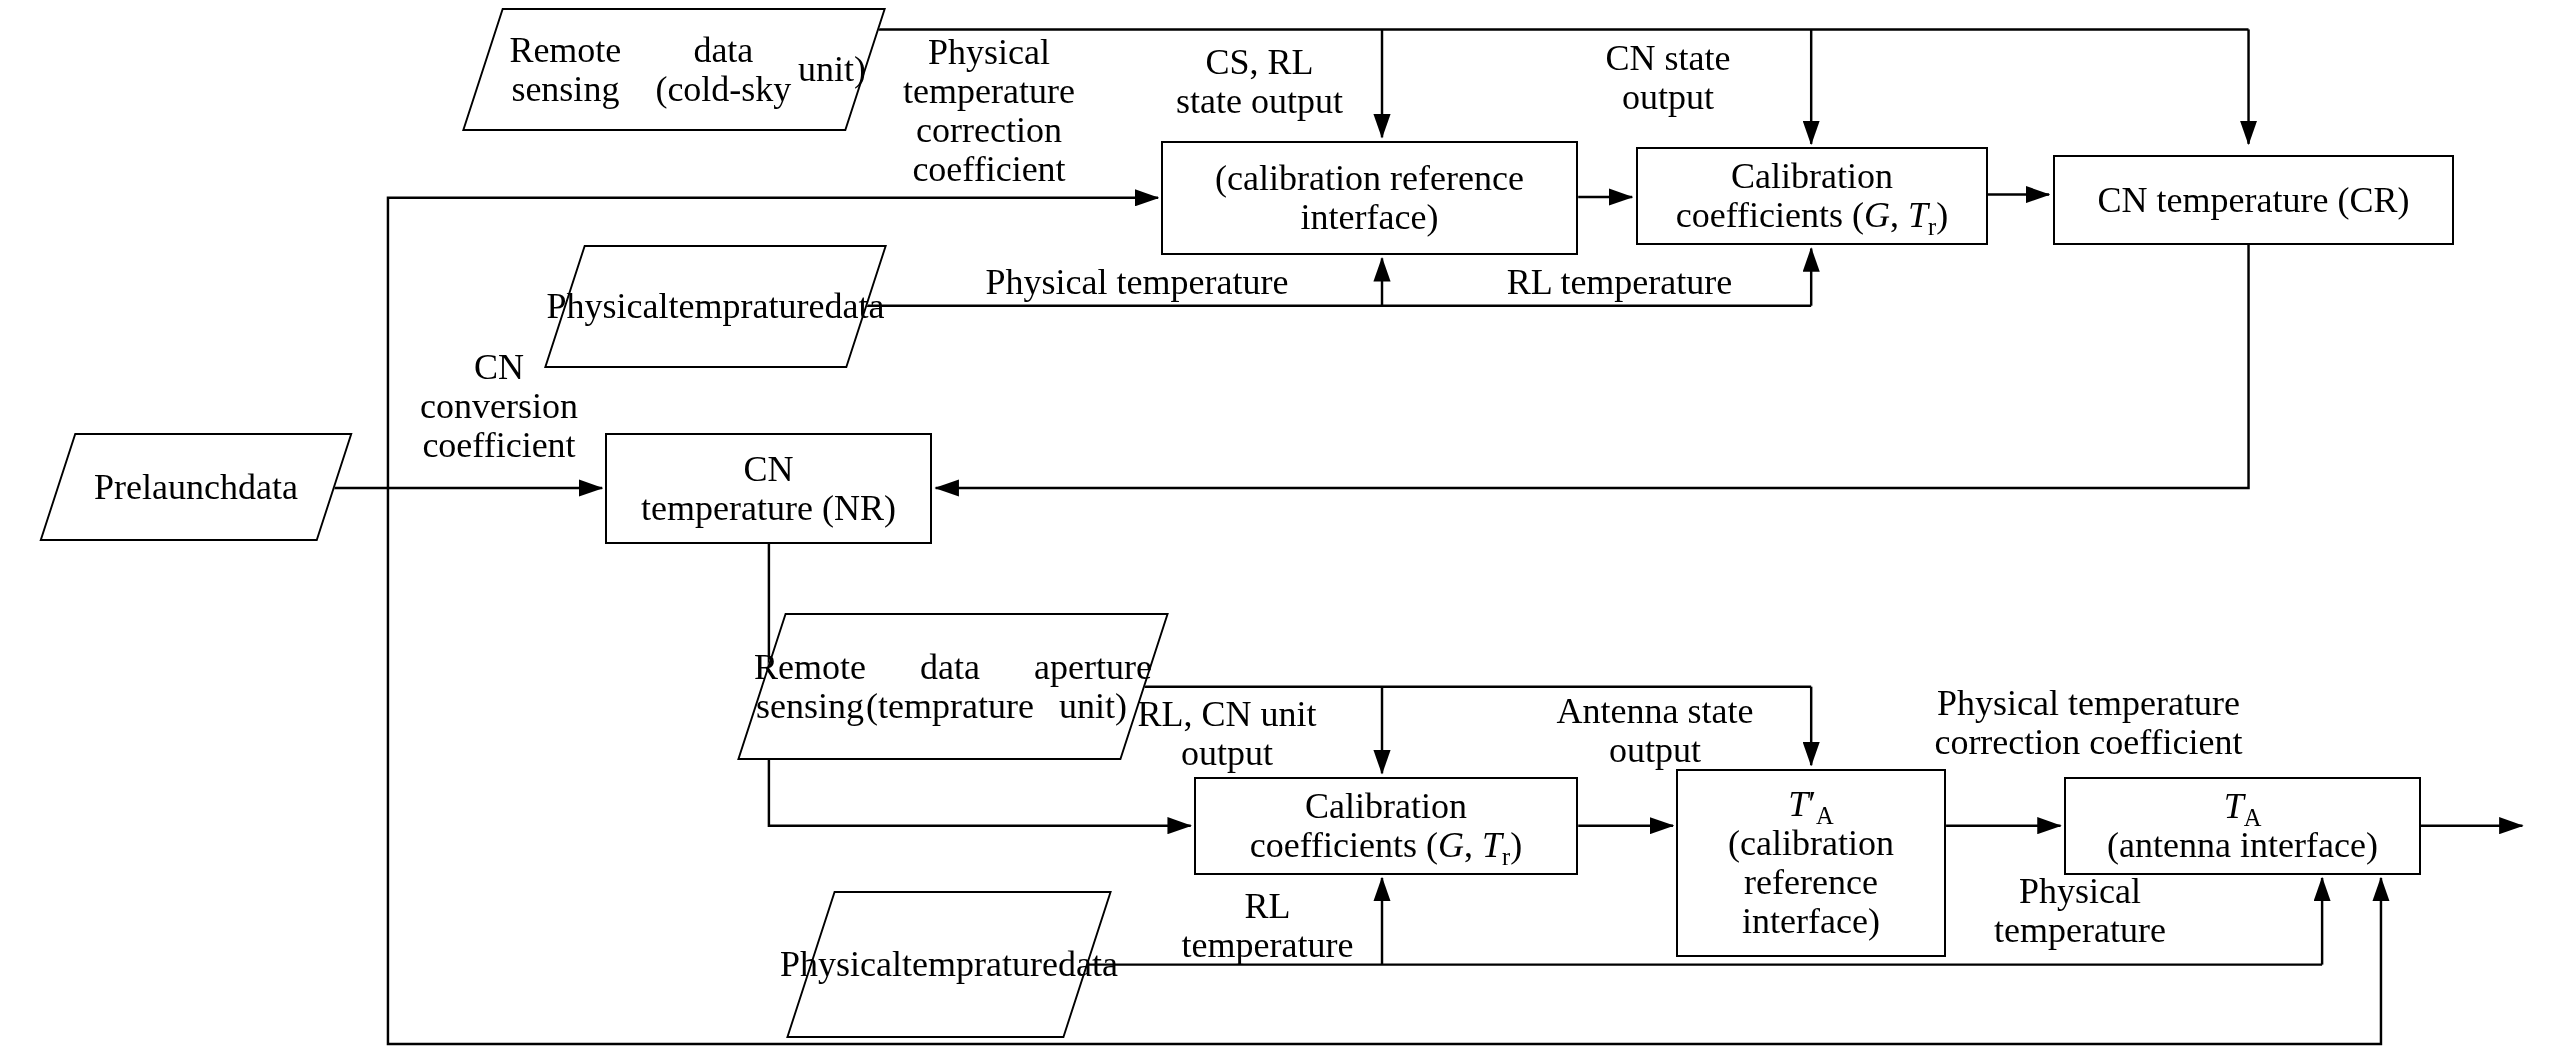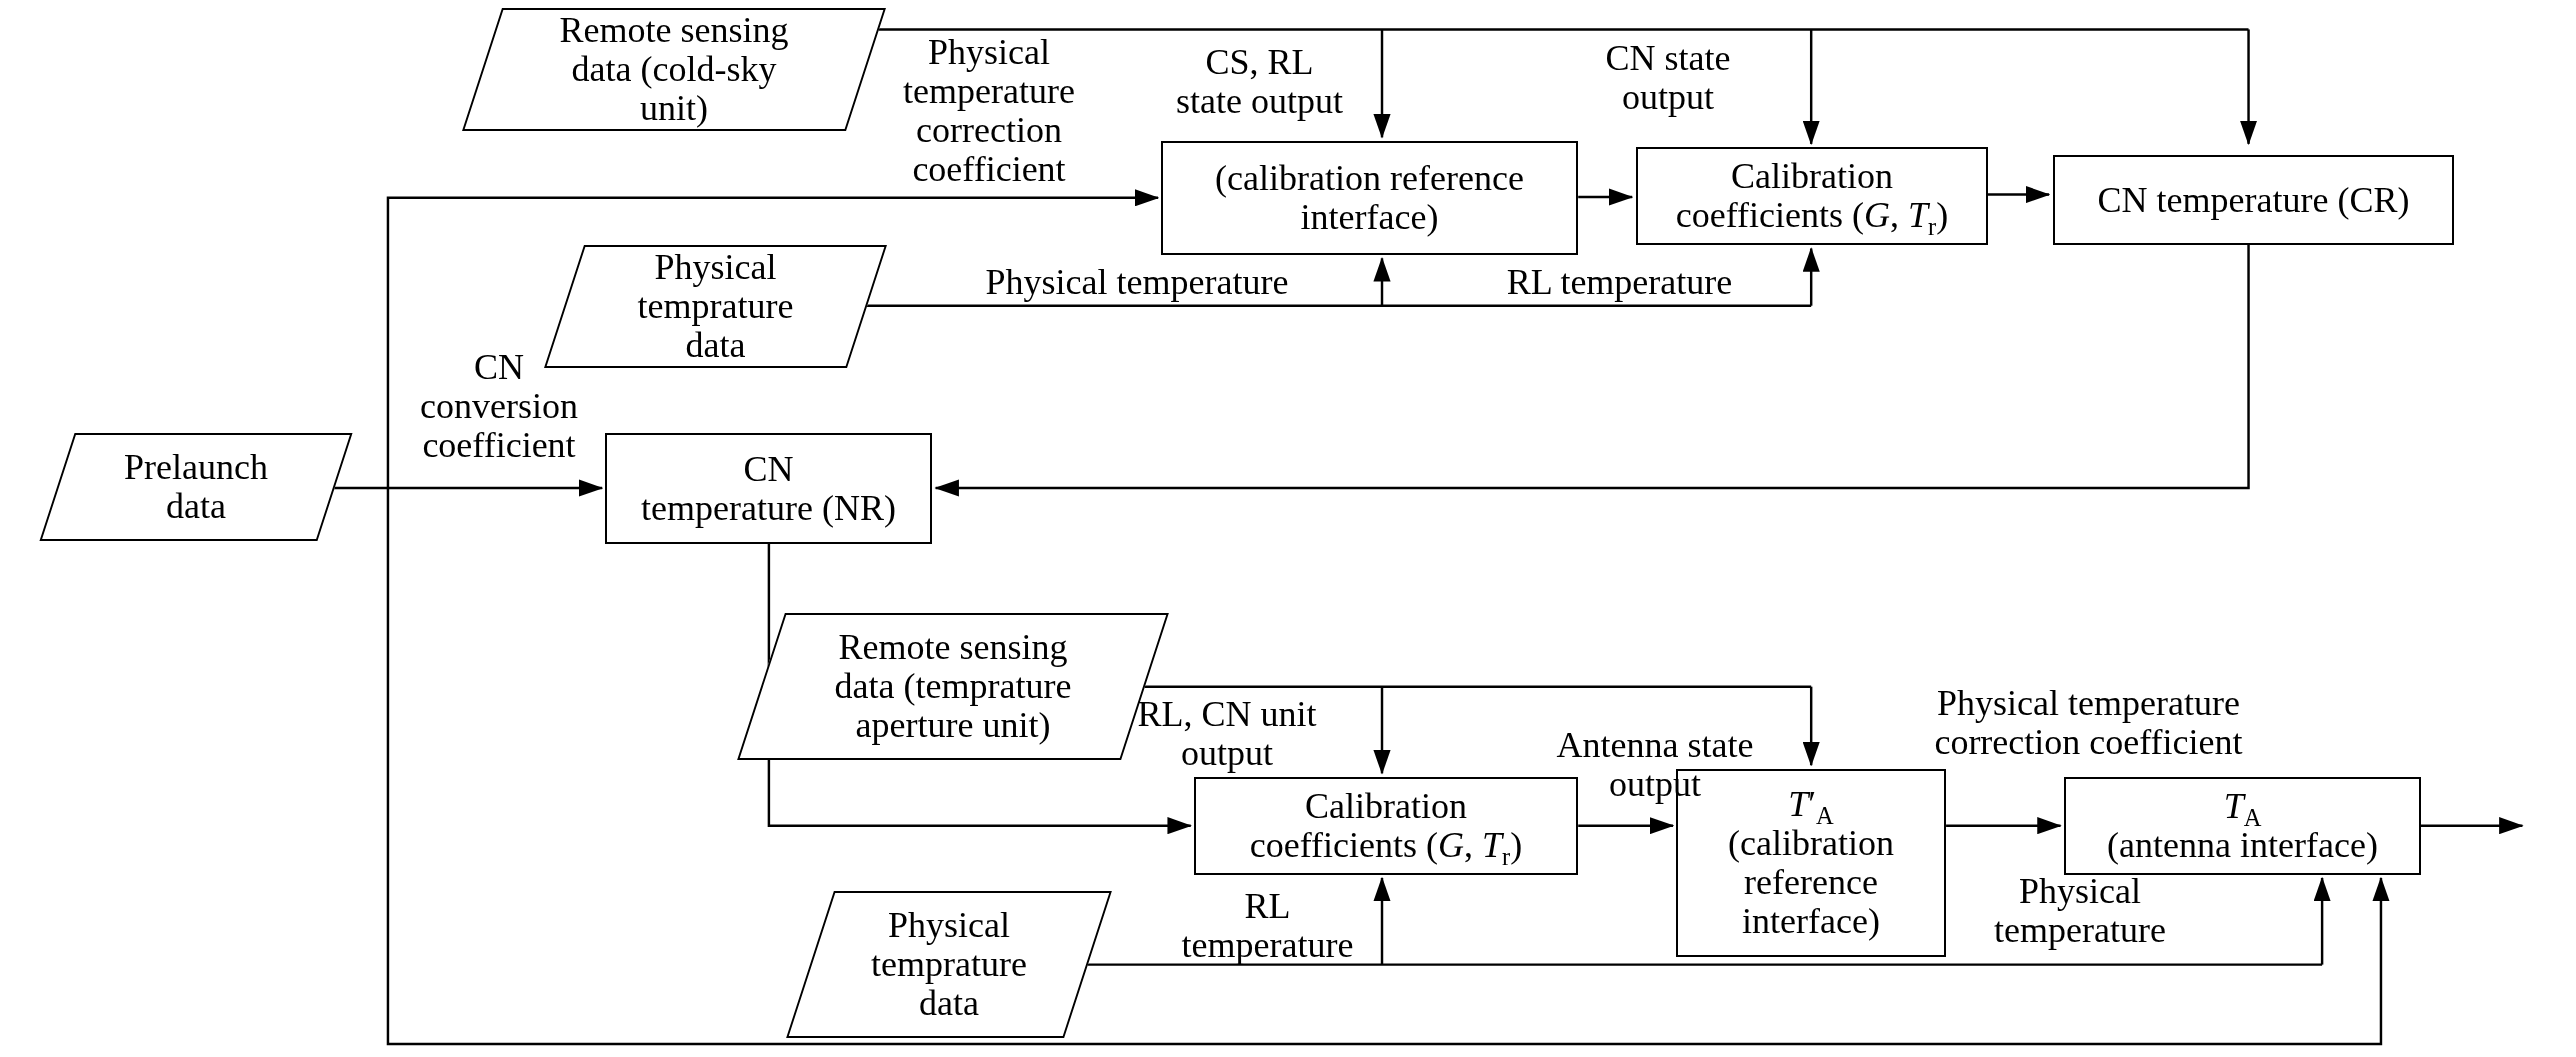--- a/index.html
+++ b/index.html
@@ -22,21 +22,21 @@
     display:flex; flex-direction:column; align-items:center; justify-content:center;
     text-align:center;
   }
   .pg .shape {
     position:absolute; inset:0; box-sizing:border-box;
     border:2.5px solid var(--stroke,#000); background:#fff;
     transform:skewX(-18deg);
   }
   .pg .txt {
     position:relative; width:100%; height:100%;
-    display:flex; flex-direction:column; align-items:center; justify-content:center;
+    display:flex; flex-direction:row; align-items:center; justify-content:center;
     text-align:center;
   }
   .elabel { position:absolute; text-align:center; }
   i { font-style:italic; }
   sub { font-size:68%; line-height:0; }
 </style>
 </head>
 <body>
 
 <div id="diagram">
@@ -188,21 +188,21 @@
     <div>CN</div>
     <div>conversion</div>
     <div>coefficient</div>
   </div>
 
   <div class="elabel" style="left:1088px;top:695px;width:278px">
     <div>RL, CN unit</div>
     <div>output</div>
   </div>
 
-  <div class="elabel" style="left:1508px;top:726px;width:294px">
+  <div class="elabel" style="left:1508px;top:692px;width:294px">
     <div>Antenna state</div>
     <div>output</div>
   </div>
 
   <div class="elabel" style="left:1884px;top:684px;width:409px">
     <div>Physical temperature</div>
     <div>correction coefficient</div>
   </div>
 
   <div class="elabel" style="left:1161px;top:887px;width:213px">

